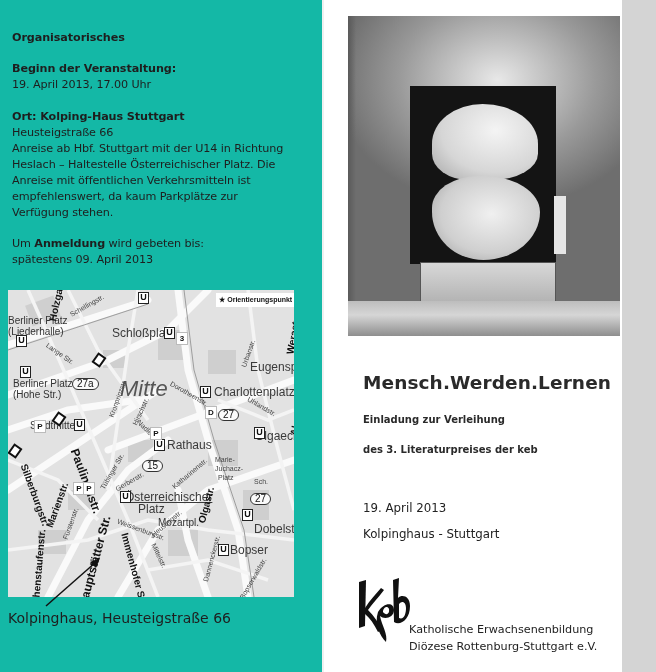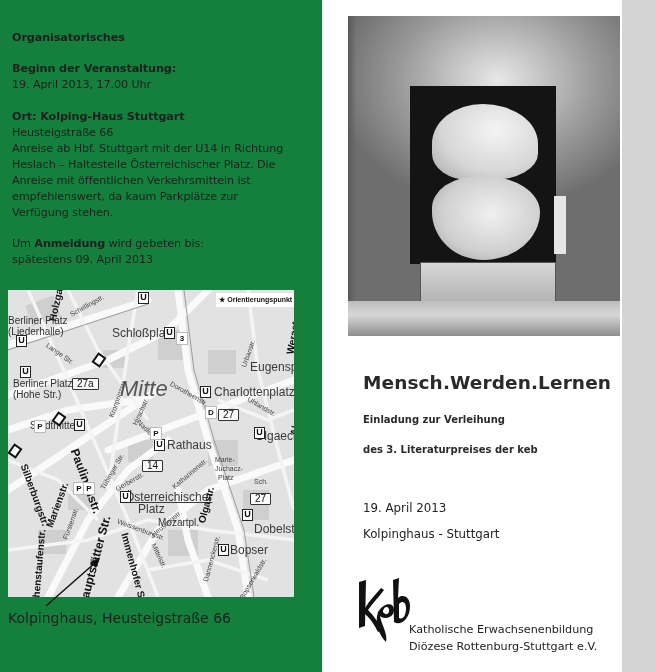--- a/index.html
+++ b/index.html
@@ -1,37 +1,37 @@
 <!DOCTYPE html>
 <html><head>
   <meta charset="utf-8">
   <style>
     * { margin: 0; padding: 0; box-sizing: border-box; }
     html, body { width: 656px; height: 672px; overflow: hidden; background: #ffffff; }
     body { position: relative; font-family: "DejaVu Sans", "Liberation Sans", sans-serif; color: #222; }
 
-    .panel-left { position: absolute; left: 0; top: 0; width: 322px; height: 672px; background: #15803d; }
+    .panel-left { position: absolute; left: 0; top: 0; width: 322px; height: 672px; background: #14b8a6; }
     .fold { position: absolute; left: 322px; top: 0; width: 2px; height: 672px; background: #f0f0f0; }
     .panel-right { position: absolute; left: 324px; top: 0; width: 298px; height: 672px; background: #ffffff; }
     .edge-band { position: absolute; left: 622px; top: 0; width: 34px; height: 672px; background: #d4d4d4; }
 
     .txt { position: absolute; left: 12px; font-size: 11.2px; line-height: 16.3px; color: #1e1e1e; letter-spacing: -0.1px; }
     .b { font-weight: bold; }
 
     
     .map { position: absolute; left: 8px; top: 290px; width: 286px; height: 307px; background: #e4e4e4; overflow: hidden; }
     .map svg { position: absolute; left: 0; top: 0; }
     .mlabel { position: absolute; font-family: "Liberation Sans", sans-serif; font-size: 10px; color: #333; white-space: nowrap; line-height: 1; }
     .mlabel.big { font-size: 12px; color: #3a3a3a; }
     .mlabel.huge { font-size: 22px; font-style: italic; color: #555; }
     .mlabel.small { font-size: 7px; color: #444; }
     .mlabel.bold { font-weight: bold; color: #111; font-size: 10px; }
     .ubox { position: absolute; width: 11px; height: 12px; border: 1.5px solid #222; background: #fff; font-size: 9px; font-weight: bold; text-align: center; line-height: 9px; color: #111; font-family: "Liberation Sans", sans-serif; }
     .pbox { position: absolute; width: 10px; height: 11px; background: #fff; font-size: 8px; font-weight: bold; text-align: center; line-height: 11px; color: #111; font-family: "Liberation Sans", sans-serif; box-shadow: 0 0 0 1px #bbb; }
-    .route { position: absolute; height: 12px; padding: 0 4px; border: 1.2px solid #333; border-radius: 1px; background: #fafafa; font-size: 10px; line-height: 10px; color: #111; font-family: "Liberation Sans", sans-serif; }
+    .route { position: absolute; height: 12px; padding: 0 4px; border: 1.2px solid #333; border-radius: 6px; background: #fafafa; font-size: 10px; line-height: 10px; color: #111; font-family: "Liberation Sans", sans-serif; }
     .legend { position: absolute; left: 208px; top: 3px; width: 80px; height: 14px; background: #fff; font-size: 7px; font-weight: bold; line-height: 14px; color: #111; font-family: "Liberation Sans", sans-serif; padding-left: 3px; }
     .arrow-line { position: absolute; left: 0; top: 0; pointer-events: none; }
 
     .caption { position: absolute; left: 8px; top: 610px; font-size: 14px; color: #1e1e1e; }
 
     
     .photo { position: absolute; left: 348px; top: 16px; width: 272px; height: 320px; overflow: hidden;
       background: radial-gradient(ellipse 60% 40% at 55% 20%, #e8e8e8 0%, #9a9a9a 60%, #6e6e6e 100%); }
     .photo .ledge { position: absolute; left: 0; top: 285px; width: 272px; height: 35px;
       background: linear-gradient(180deg, #bdbdbd 0%, #d6d6d6 40%, #8e8e8e 100%); }
@@ -182,21 +182,21 @@
 
     <div class="pbox" style="left:27px;top:131px;">P</div>
     <div class="pbox" style="left:143px;top:138px;">P</div>
     <div class="pbox" style="left:66px;top:193px;">P</div>
     <div class="pbox" style="left:76px;top:193px;">P</div>
     <div class="pbox" style="left:198px;top:117px;">D</div>
     <div class="pbox" style="left:169px;top:43px;">3</div>
 
     <div class="route" style="left:64px;top:88px;">27a</div>
     <div class="route" style="left:210px;top:119px;">27</div>
-    <div class="route" style="left:134px;top:170px;">14</div>
+    <div class="route" style="left:134px;top:170px;">15</div>
     <div class="route" style="left:242px;top:203px;">27</div>
 
     <div class="mlabel small" style="left:246px;top:188px;">Sch.</div>
 
     <div style="position:absolute;left:86px;top:64px;width:10px;height:12px;border:2px solid #111;background:#fff;transform:rotate(35deg);"></div>
     <div style="position:absolute;left:46px;top:123px;width:10px;height:12px;border:2px solid #111;background:#fff;transform:rotate(35deg);"></div>
     <div style="position:absolute;left:2px;top:155px;width:10px;height:12px;border:2px solid #111;background:#fff;transform:rotate(35deg);"></div>
   </div>
 
   <svg class="arrow-line" width="322" height="672">

